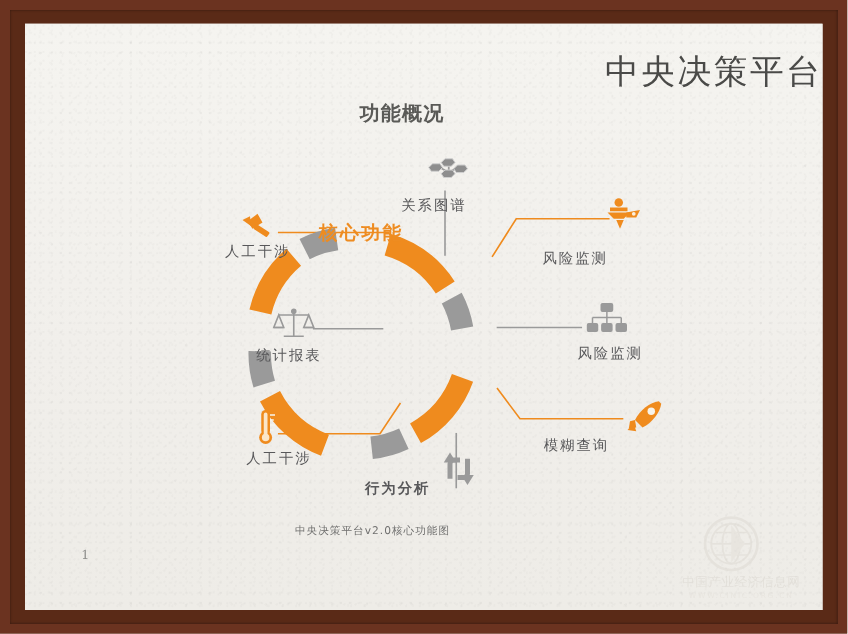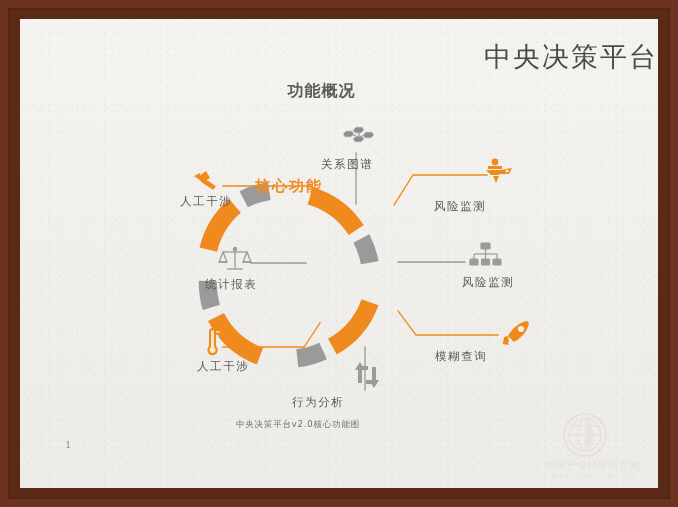--- a/index.html
+++ b/index.html
@@ -299,21 +299,21 @@
       <div class="node-label" style="left:415px; top:234px;">模糊查询</div>
 
       <svg class="node-icon" style="left:331px; top:246px;" viewBox="0 0 34 30">
         <g fill="#9A9A9A">
           <path d="M 7 22 L 7 10 A 5 5 0 0 1 12 5 L 17 5 L 17 9 L 12 9 A 1 1 0 0 0 11 10 L 11 22 Z"></path>
           <polygon points="4,9 14,9 9,1"></polygon>
           <path d="M 25 6 L 25 18 A 5 5 0 0 1 20 23 L 15 23 L 15 19 L 20 19 A 1 1 0 0 0 21 18 L 21 6 Z"></path>
           <polygon points="18,19 28,19 23,27"></polygon>
         </g>
       </svg>
-      <div class="node-label" style="left:272px; top:280px;">行为分析</div>
+      <div class="node-label" style="left:272px; top:268px;font-weight:bold;">行为分析</div>
 
       <svg class="node-icon" style="left:179px; top:212px;" viewBox="0 0 34 30">
         <g>
           <rect x="10" y="1" width="7" height="20" rx="3.5" fill="#EF8B1E"></rect>
           <circle cx="13.5" cy="23" r="5.2" fill="#EF8B1E"></circle>
           <rect x="12" y="3" width="3" height="19" rx="1.5" fill="#fbe6c9"></rect>
           <circle cx="13.5" cy="23" r="3" fill="#fbe6c9"></circle>
           <g stroke="#f7f4ee" stroke-width="1.1">
             <line x1="17" y1="5" x2="21" y2="5"></line>
             <line x1="17" y1="9" x2="20" y2="9"></line>

